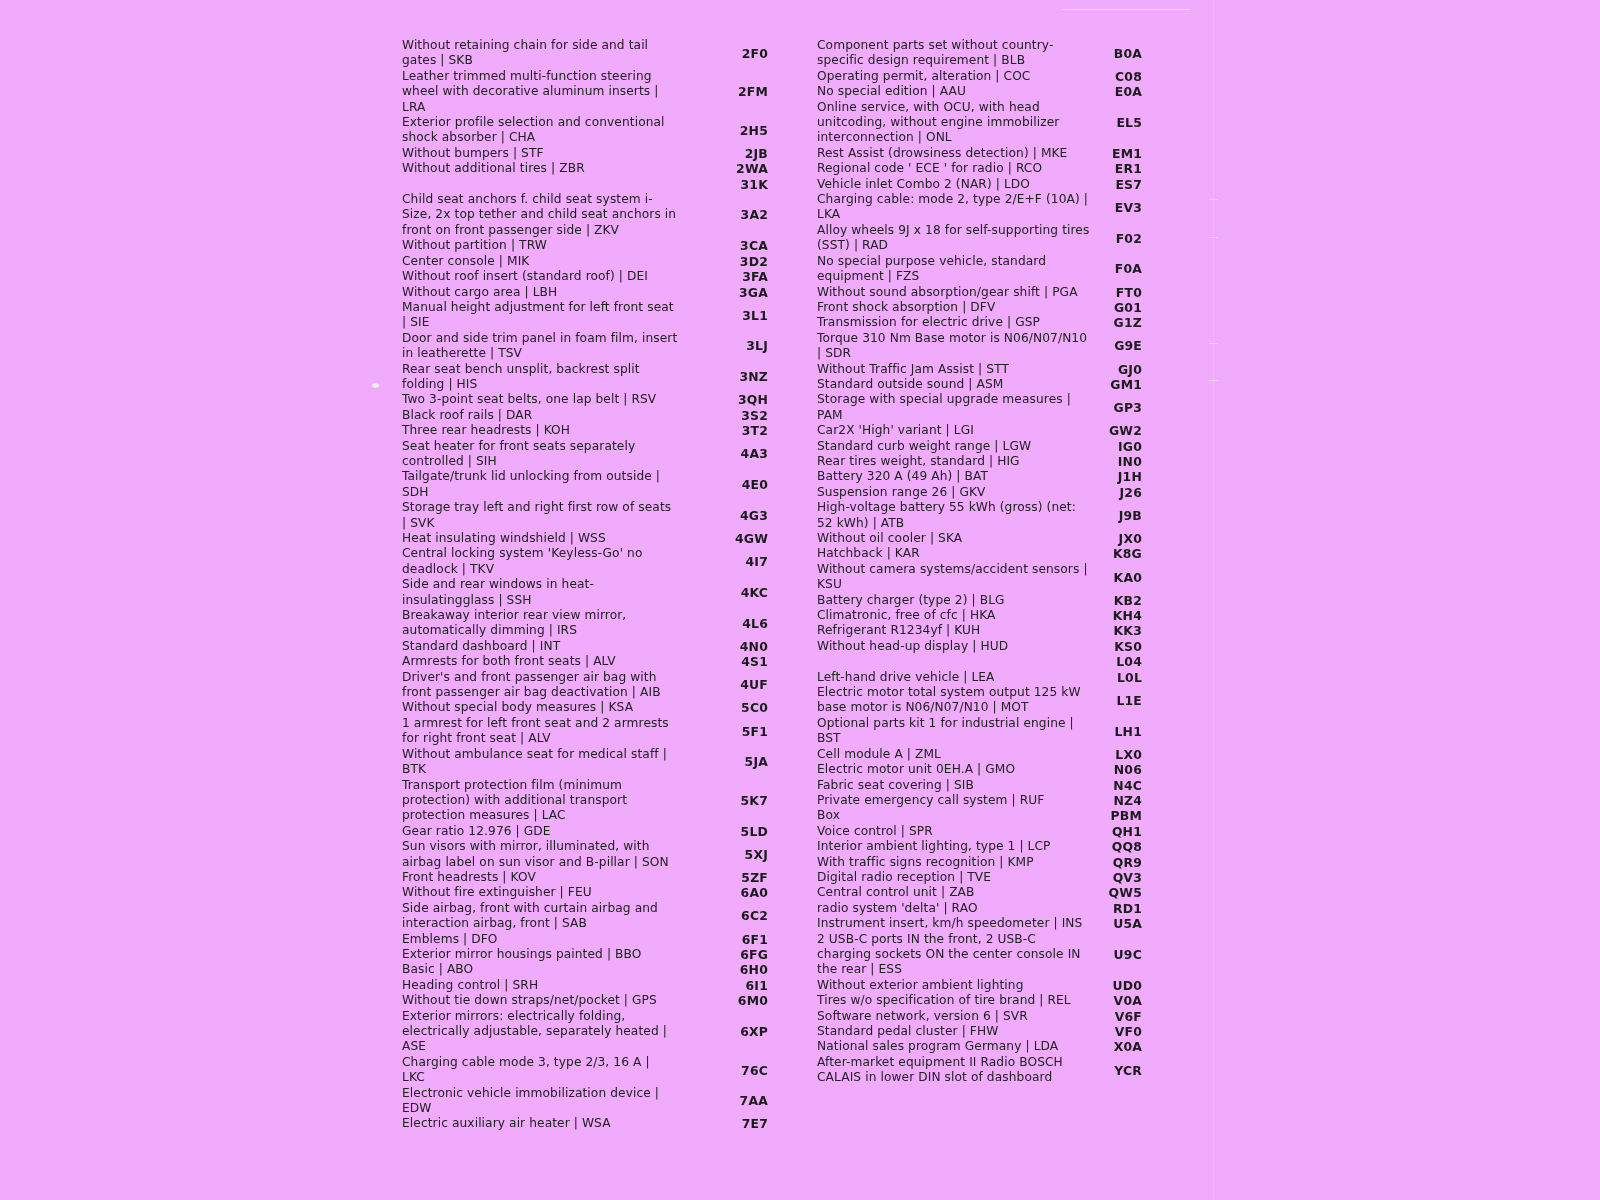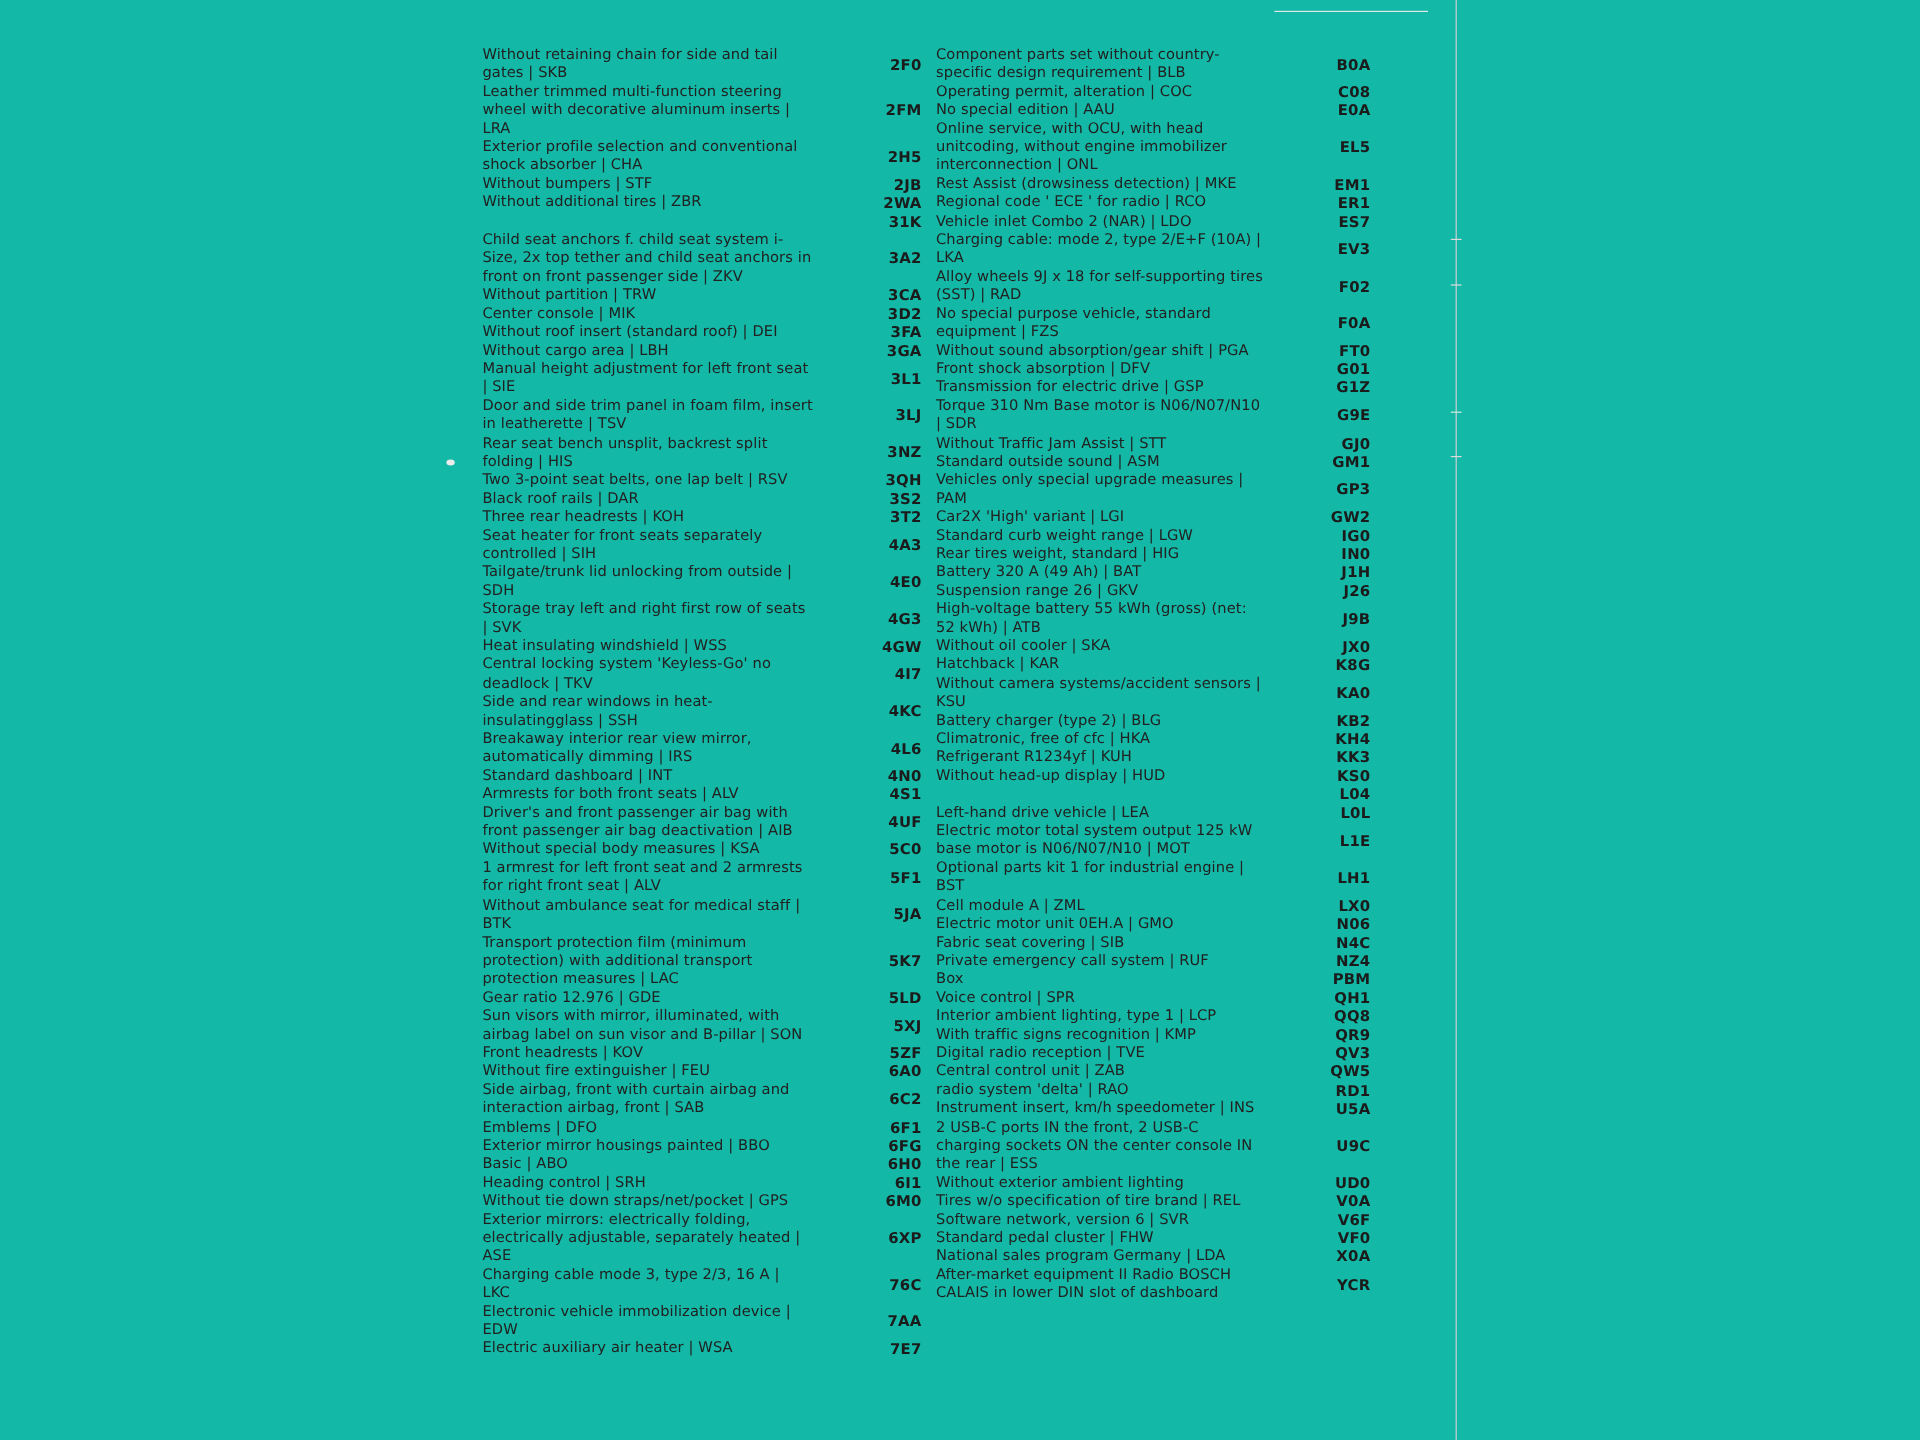--- a/index.html
+++ b/index.html
@@ -8,41 +8,41 @@
     width: 1600px;
     height: 1200px;
     background: #ffffff;
     overflow: hidden;
     font-family: "DejaVu Sans", sans-serif;
   }
   .page {
     position: relative;
     width: 1600px;
     height: 1200px;
-    background: #14b8a6;
+    background: #f0abfc;
   }
   .col {
     position: absolute;
     top: 38px;
   }
   #col-left  { left: 402px; width: 366px; }
   #col-right { left: 780px; width: 362px; }
   .row {
     display: flex;
     align-items: center;
   }
   .desc {
     white-space: pre-line;
     font-size: 12.2px;
     line-height: 15.4px;
     color: #212121;
     letter-spacing: 0.1px;
   }
   #col-left  .desc { width: 306px; }
-  #col-right .desc { width: 302px; }
+  #col-right .desc { width: 302px; margin-left: 37px; }
   .code {
     flex: 1;
     text-align: right;
     font-size: 12.4px;
     line-height: 15.4px;
     font-weight: bold;
     color: #1b1b1b;
     letter-spacing: 0.2px;
   }
   
@@ -355,21 +355,21 @@
       </div>
       <div class="row">
         <div class="desc">Without Traffic Jam Assist | STT</div>
         <div class="code">GJ0</div>
       </div>
       <div class="row">
         <div class="desc">Standard outside sound | ASM</div>
         <div class="code">GM1</div>
       </div>
       <div class="row">
-        <div class="desc">Vehicles only special upgrade measures |
+        <div class="desc">Storage with special upgrade measures |
 PAM</div>
         <div class="code">GP3</div>
       </div>
       <div class="row">
         <div class="desc">Car2X 'High' variant | LGI</div>
         <div class="code">GW2</div>
       </div>
       <div class="row">
         <div class="desc">Standard curb weight range | LGW</div>
         <div class="code">IG0</div>

